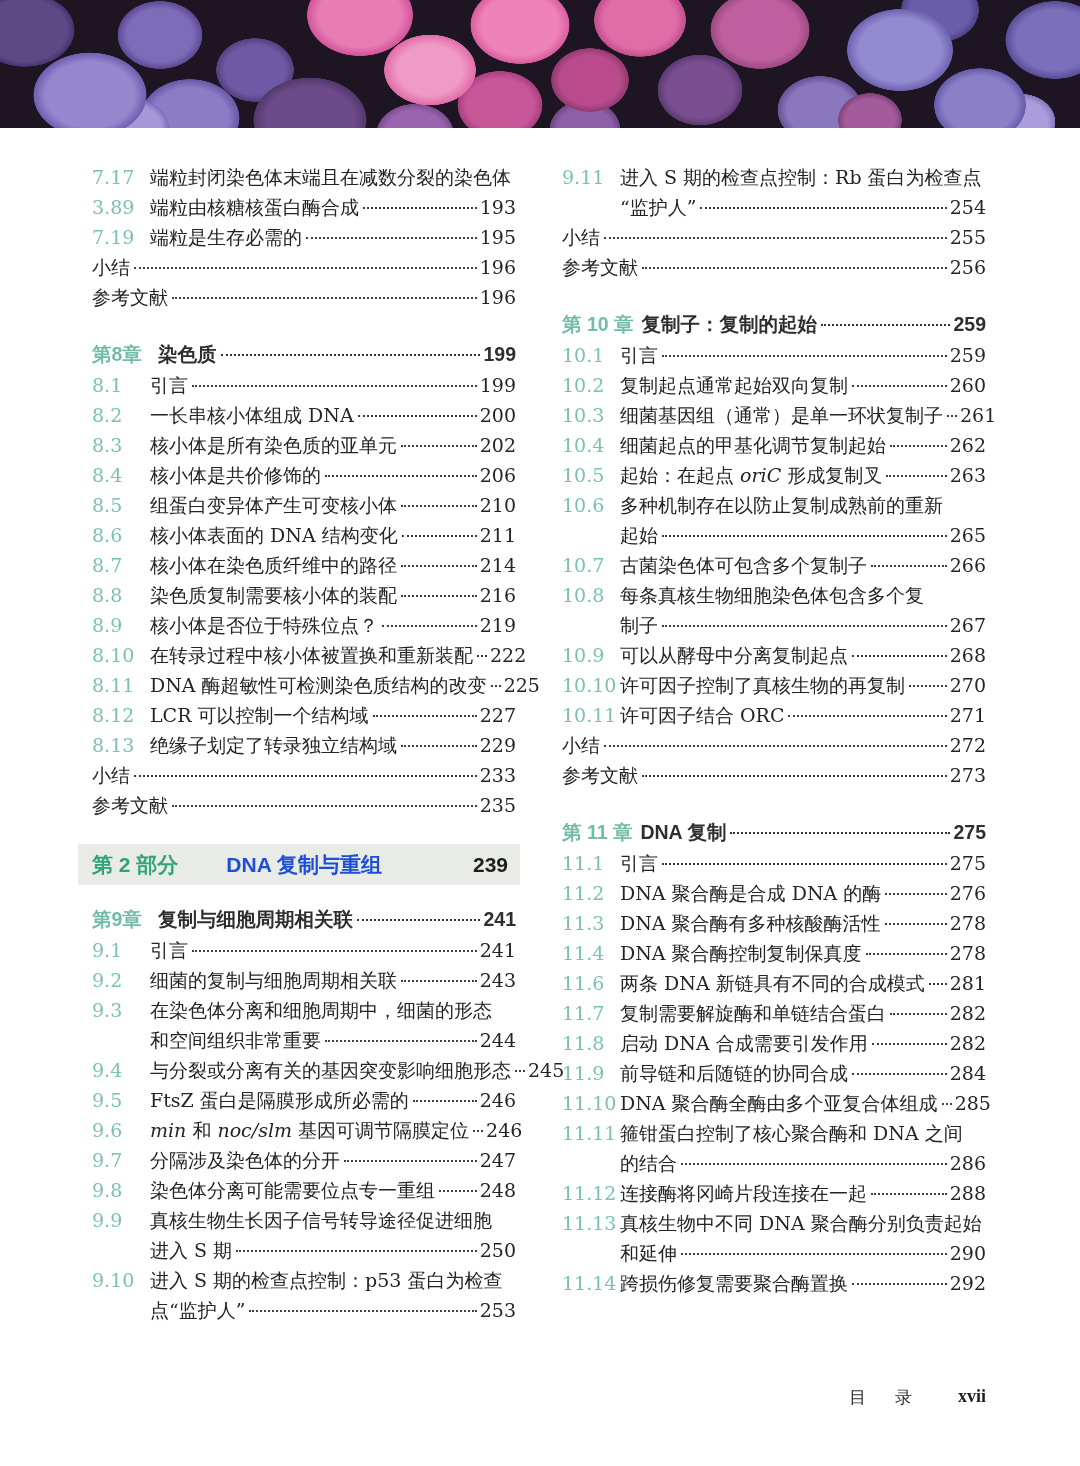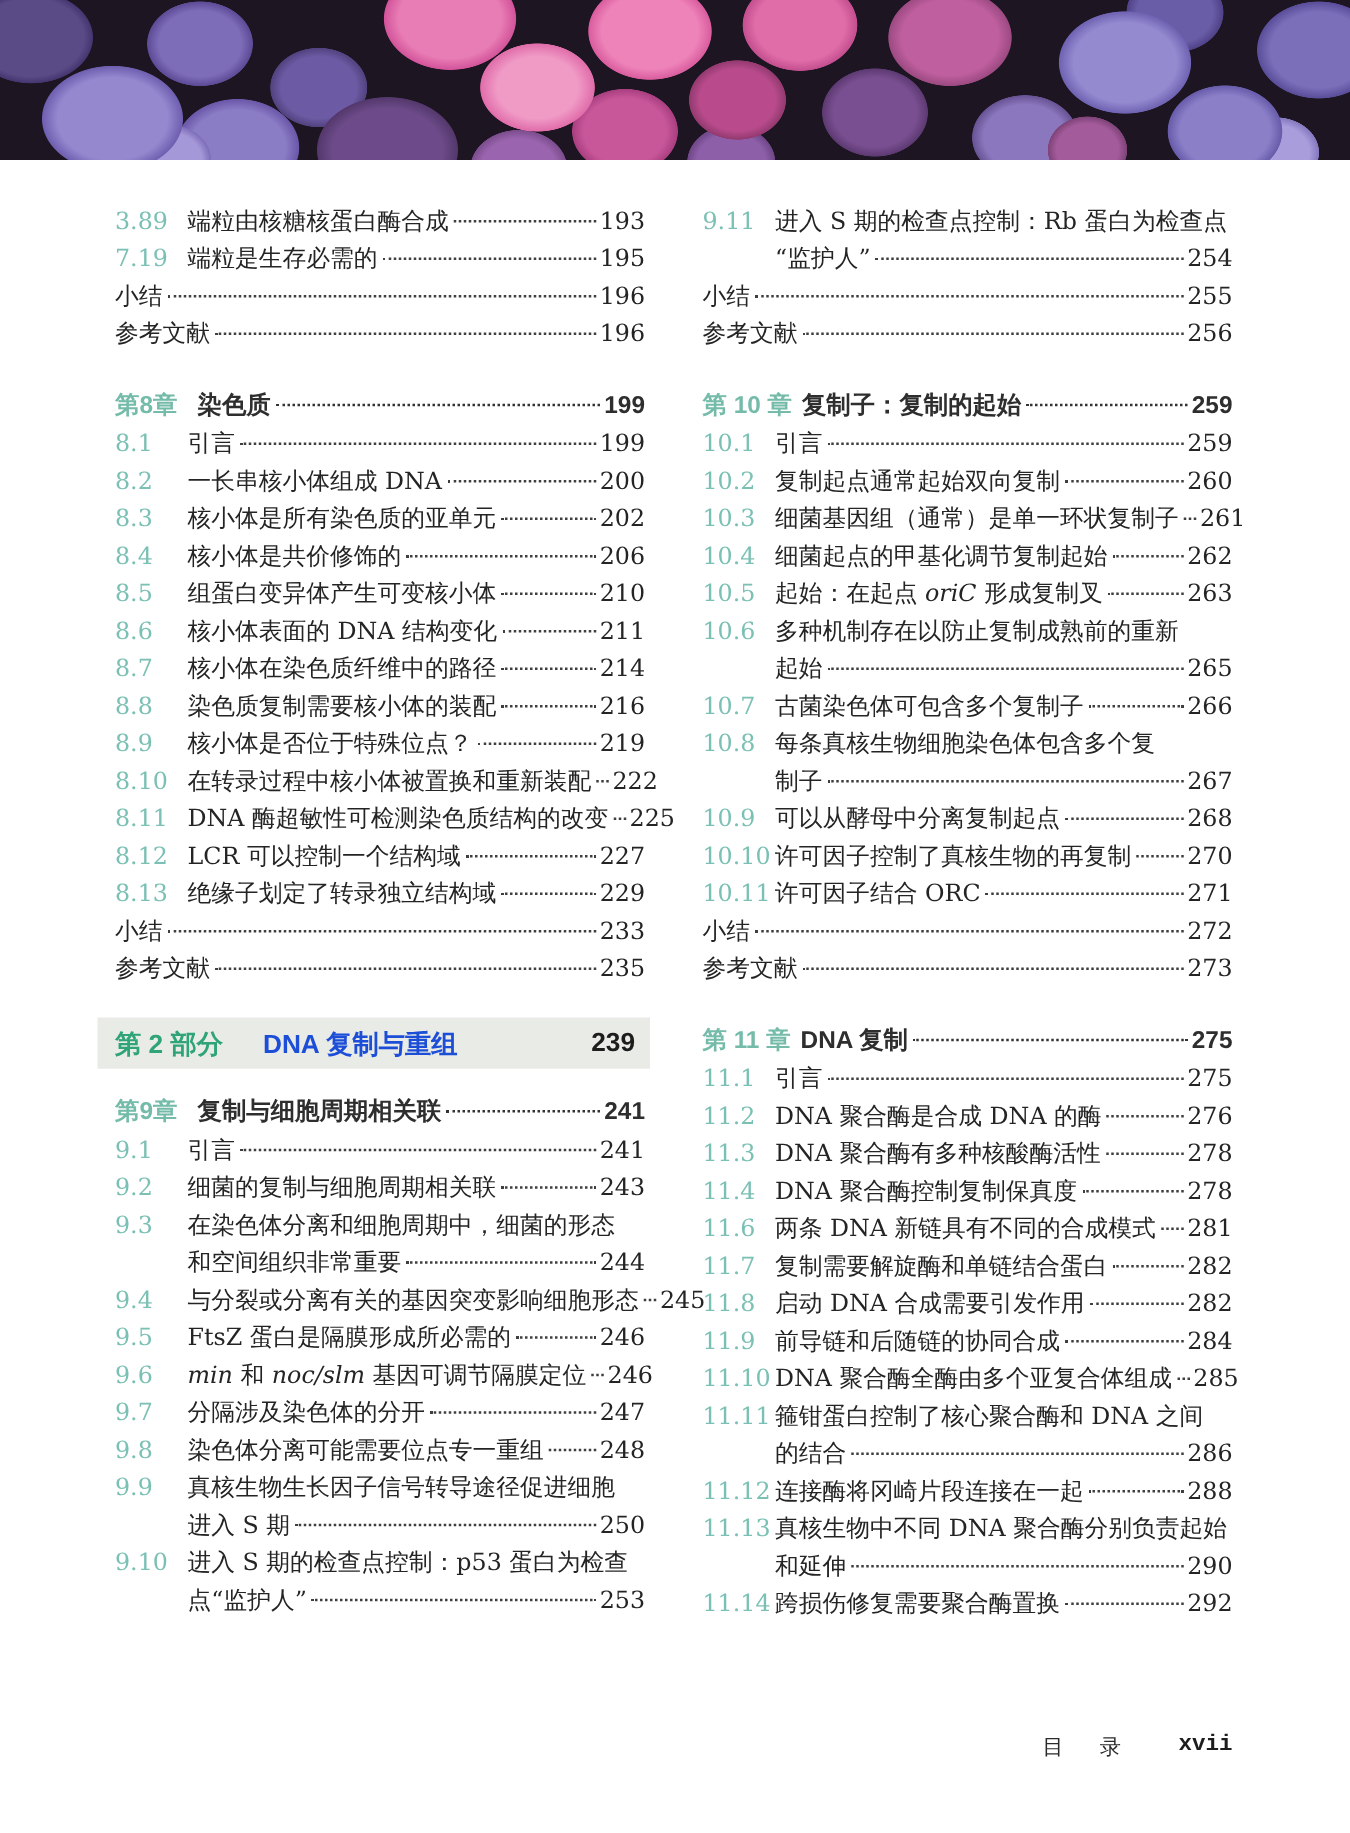--- a/index.html
+++ b/index.html
@@ -52,39 +52,43 @@
   
   .row.chapter{font-family:"Liberation Sans","DejaVu Sans",sans-serif;
                font-weight:bold;font-size:19.5px;line-height:32px;color:#2e2e2e;}
   .row.chapter .num{width:auto;min-width:58px;margin-right:8px;color:#74bba9;white-space:nowrap;}
   .row.chapter .dots{border-bottom:2.6px dotted #333;}
   
   .row.plain .text{color:#242424;}
   
   .part{display:flex;align-items:center;background:#e9ece6;height:41px;
         margin:24px -4px 18px -14px;padding:0 12px 0 14px;
-        font-family:"Liberation Sans","DejaVu Sans",sans-serif;font-weight:bold;font-size:21px;}
+        font-family:"Liberation Sans","DejaVu Sans",sans-serif;font-weight:bold;font-size:21px;gap:16px;}
   .part .plabel{color:#2fa476;margin-right:32px;white-space:nowrap;}
   .part .ptitle{color:#1d4ed8;white-space:nowrap;}
   .part .ppage{margin-left:auto;color:#1d1d1d;text-align:right;}
   
   .footer{position:absolute;top:1386px;right:94px;display:flex;align-items:flex-start;}
   .footer .flabel{font-family:"Liberation Sans","DejaVu Sans",sans-serif;
                   font-size:17px;letter-spacing:12px;color:#2a2a2a;}
-  .footer .fpage{font-family:Liberation Mono, monospace;
+  .footer .fpage{font-family:Liberation Serif, serif;
                  font-weight:bold;font-size:18px;margin-left:34px;color:#1d1d1d;}
 </style>
 </head>
 <body>
 
 <div class="banner"></div>
 
 <div class="content">
   <div class="col" id="col0">
       <div class="row">
+        <span class="num">7.17</span>
+        <span class="text">端粒封闭染色体末端且在减数分裂的染色体</span>
+      </div>
+      <div class="row">
         <span class="num">3.89</span>
         <span class="text">端粒由核糖核蛋白酶合成</span>
         <span class="dots"></span>
         <span class="pagenum">193</span>
       </div>
       <div class="row">
         <span class="num">7.19</span>
         <span class="text">端粒是生存必需的</span>
         <span class="dots"></span>
         <span class="pagenum">195</span>

